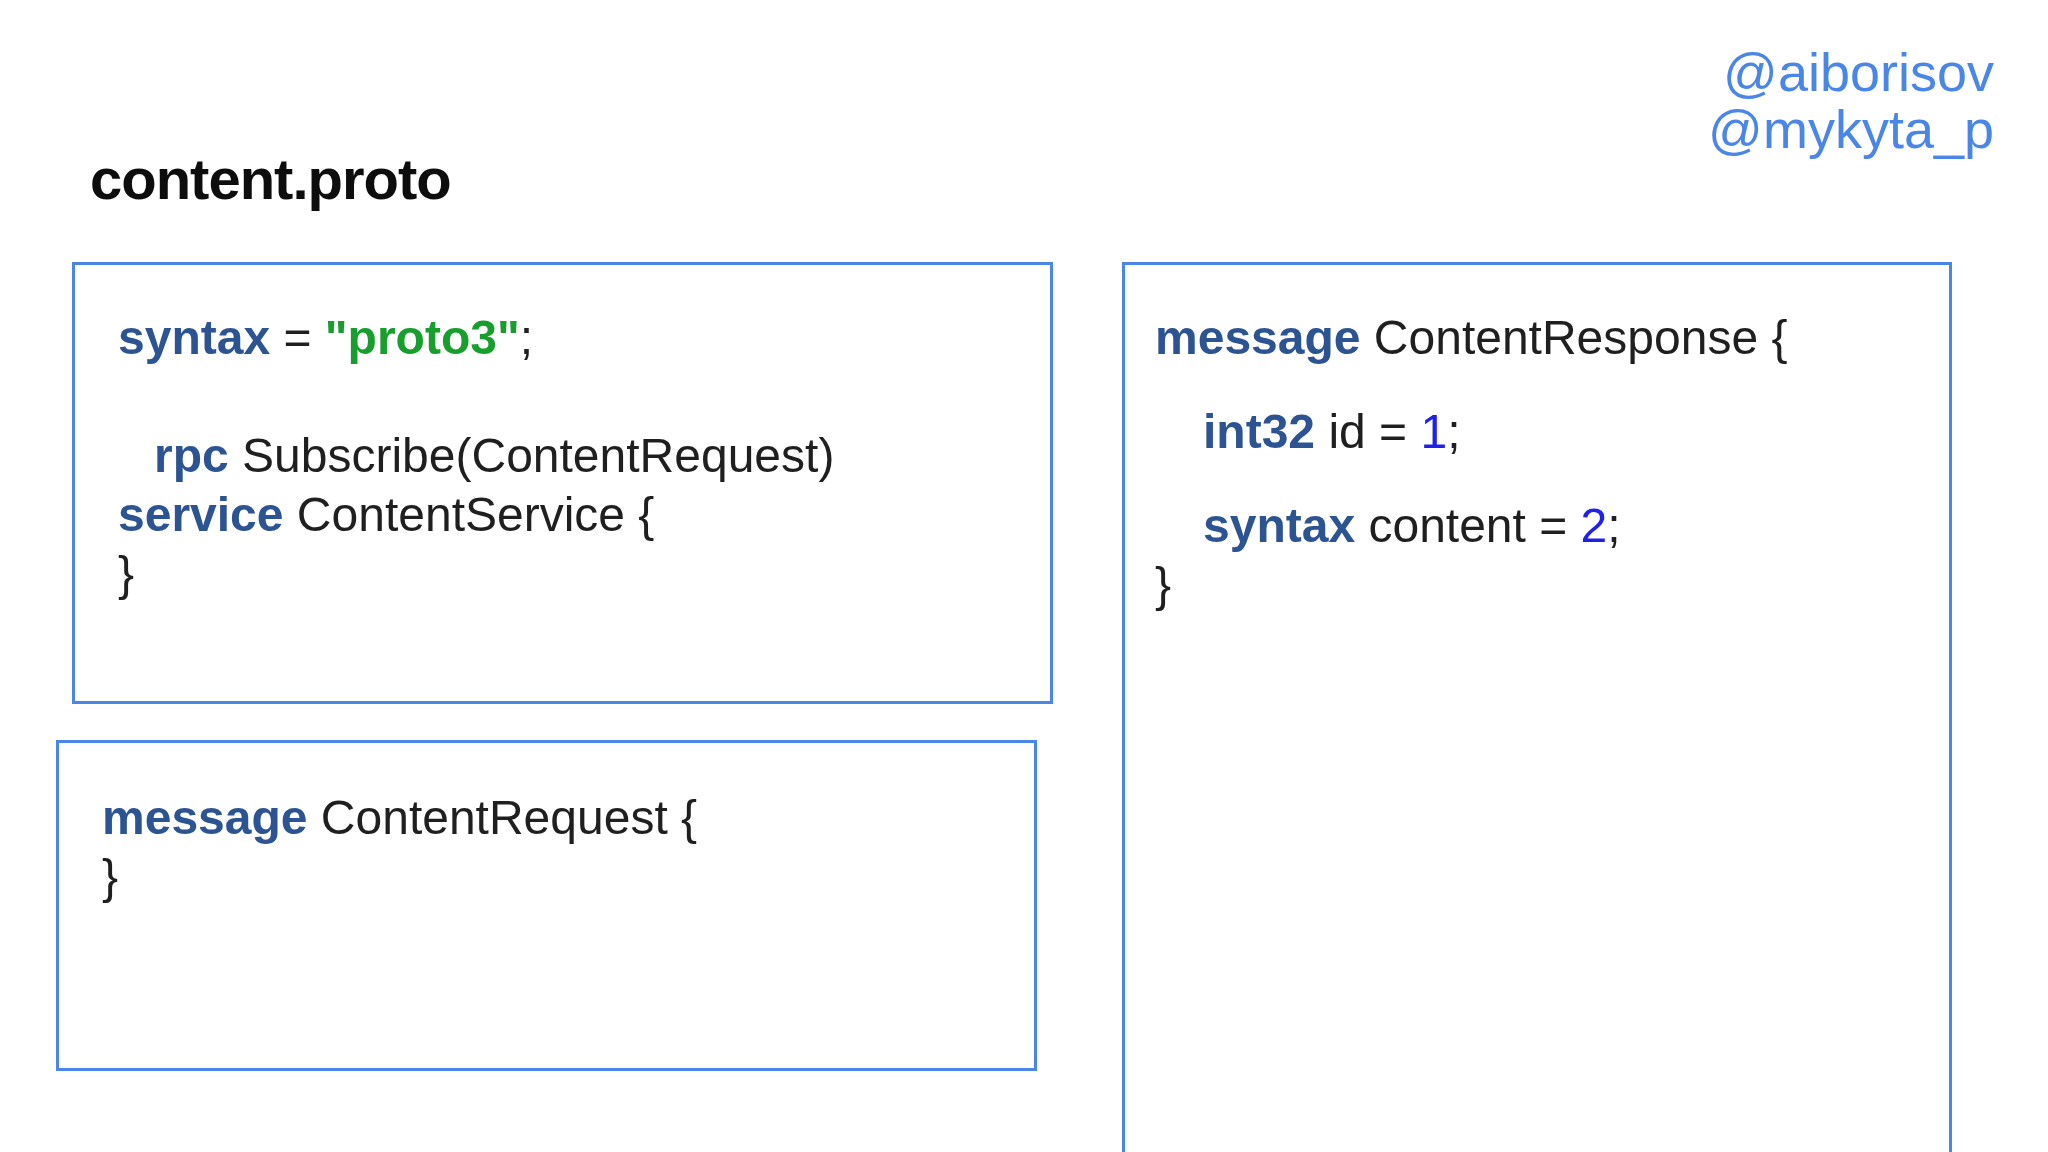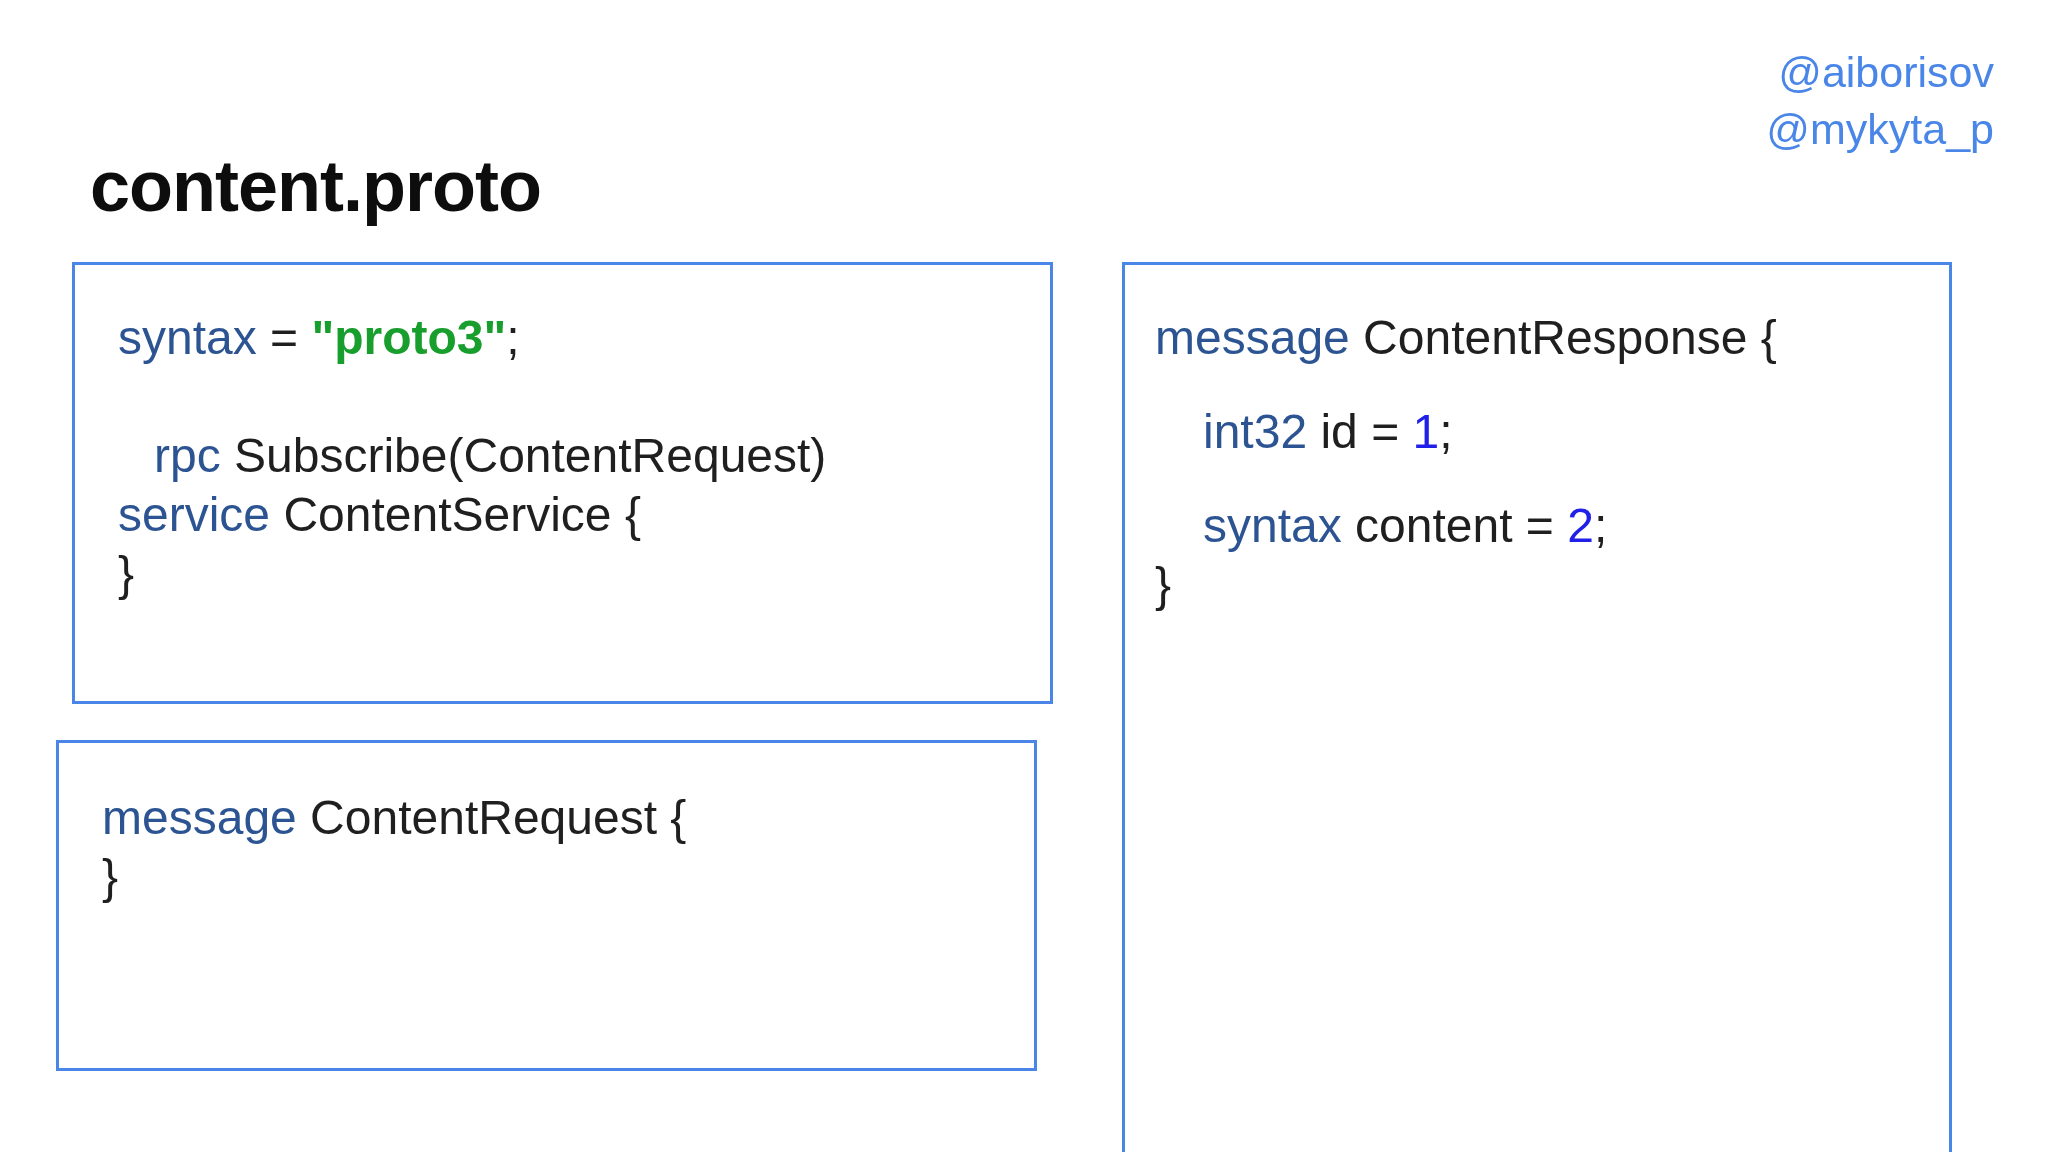--- a/index.html
+++ b/index.html
@@ -11,32 +11,32 @@
     position: relative;
     width: 2048px;
     height: 1152px;
     overflow: hidden;
     font-family: "Liberation Sans", sans-serif;
   }
   .slide-title {
     position: absolute;
     left: 90px;
     top: 130px;
-    font-size: 72px;
+    font-size: 58px;
     line-height: 1;
     letter-spacing: -1px;
     color: var(--title-color, #0d0d0d);
     margin-top: 20px;
   }
   .handles {
     position: absolute;
     top: 44px;
     right: 54px;
     text-align: right;
-    font-size: 43px;
+    font-size: 54px;
     line-height: 57px;
     color: var(--accent, #4a86e8);
   }
   .code-box {
     position: absolute;
     box-sizing: border-box;
     border: 3px solid var(--border-color, #4a86e8);
     background: #ffffff;
   }
   #service-box {
@@ -63,21 +63,21 @@
   .code-line {
     font-size: 48px;
     line-height: 59px;
     color: var(--code-color, #1f1f1f);
     white-space: nowrap;
   }
   .blank-line { height: 59px; }
   .ind-rpc    { padding-left: 36px; }
   .ind-ret    { padding-left: 100px; }
   .ind-field  { padding-left: 48px; margin-top: 35px; }
-  .kw  { color: var(--keyword-color, #2d5492); font-weight: normal; }
+  .kw  { color: var(--keyword-color, #2d5492); font-weight: bold; }
   .str { color: var(--string-color, #189e2d); font-weight: bold; }
   .num { color: var(--number-color, #2020e8); }
 </style>
 </head>
 <body>
 
 <h1 class="slide-title">content.proto</h1>
 
 <div class="handles">
   <div>@aiborisov</div>

